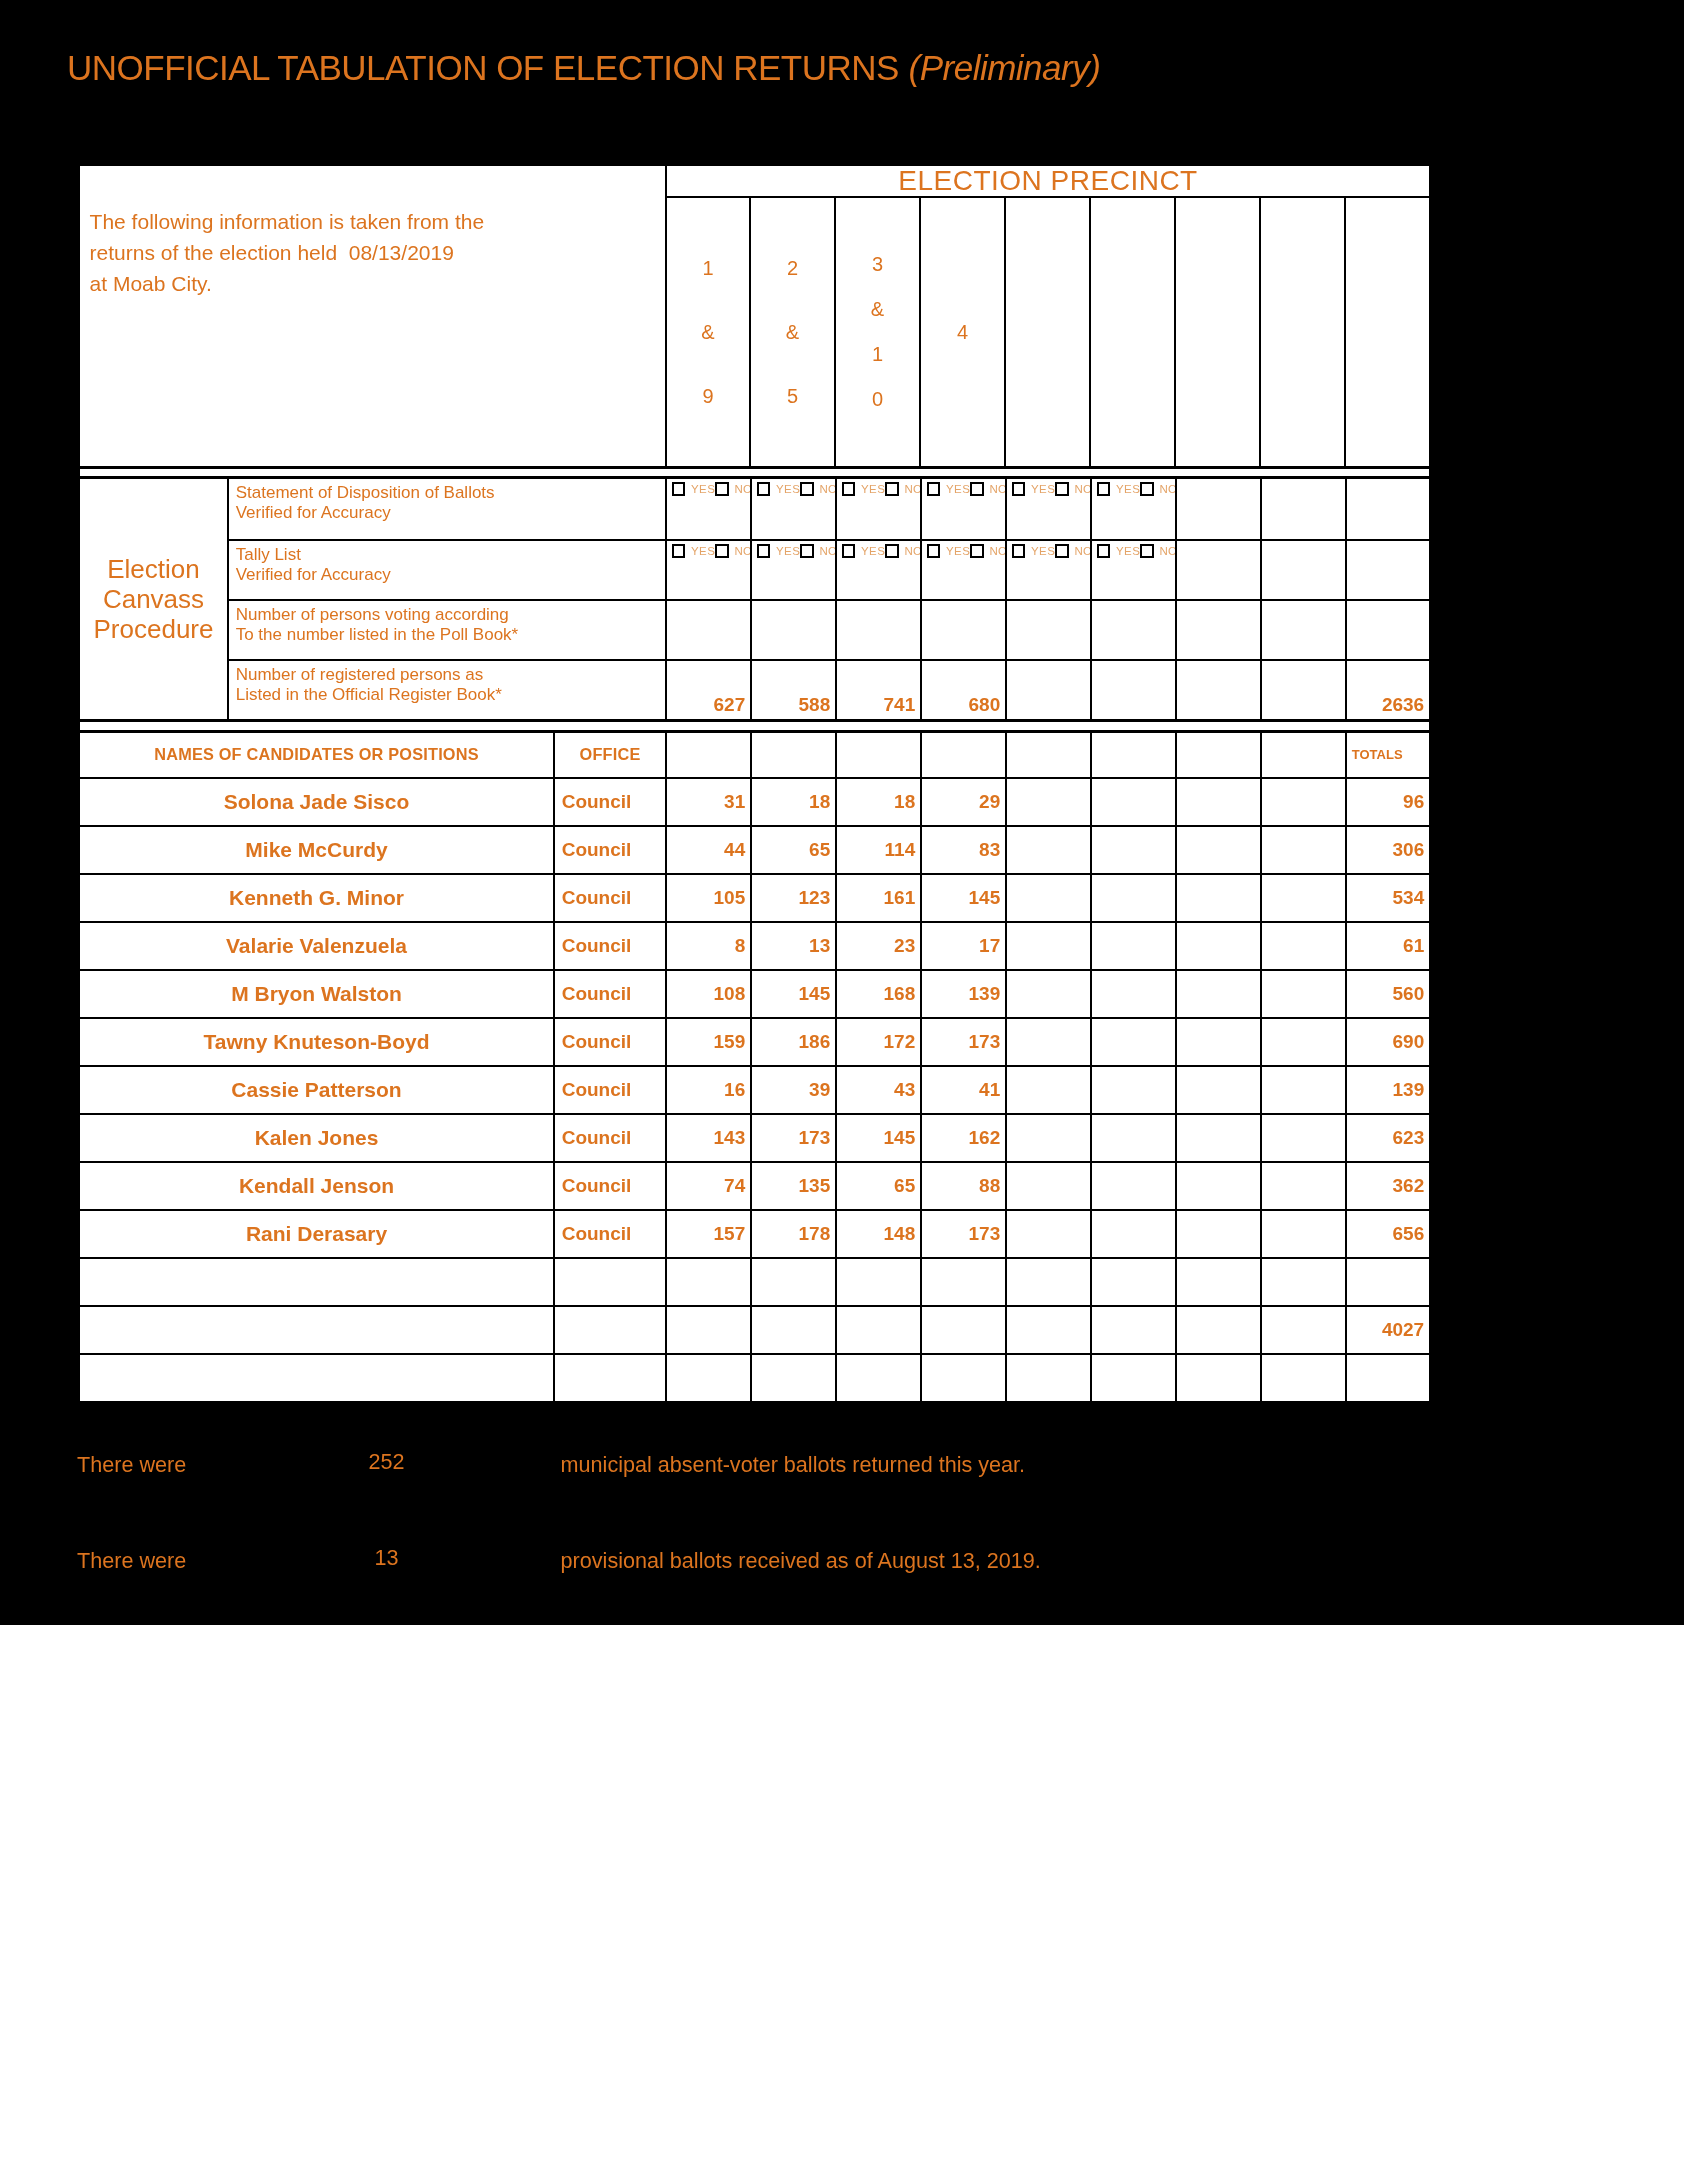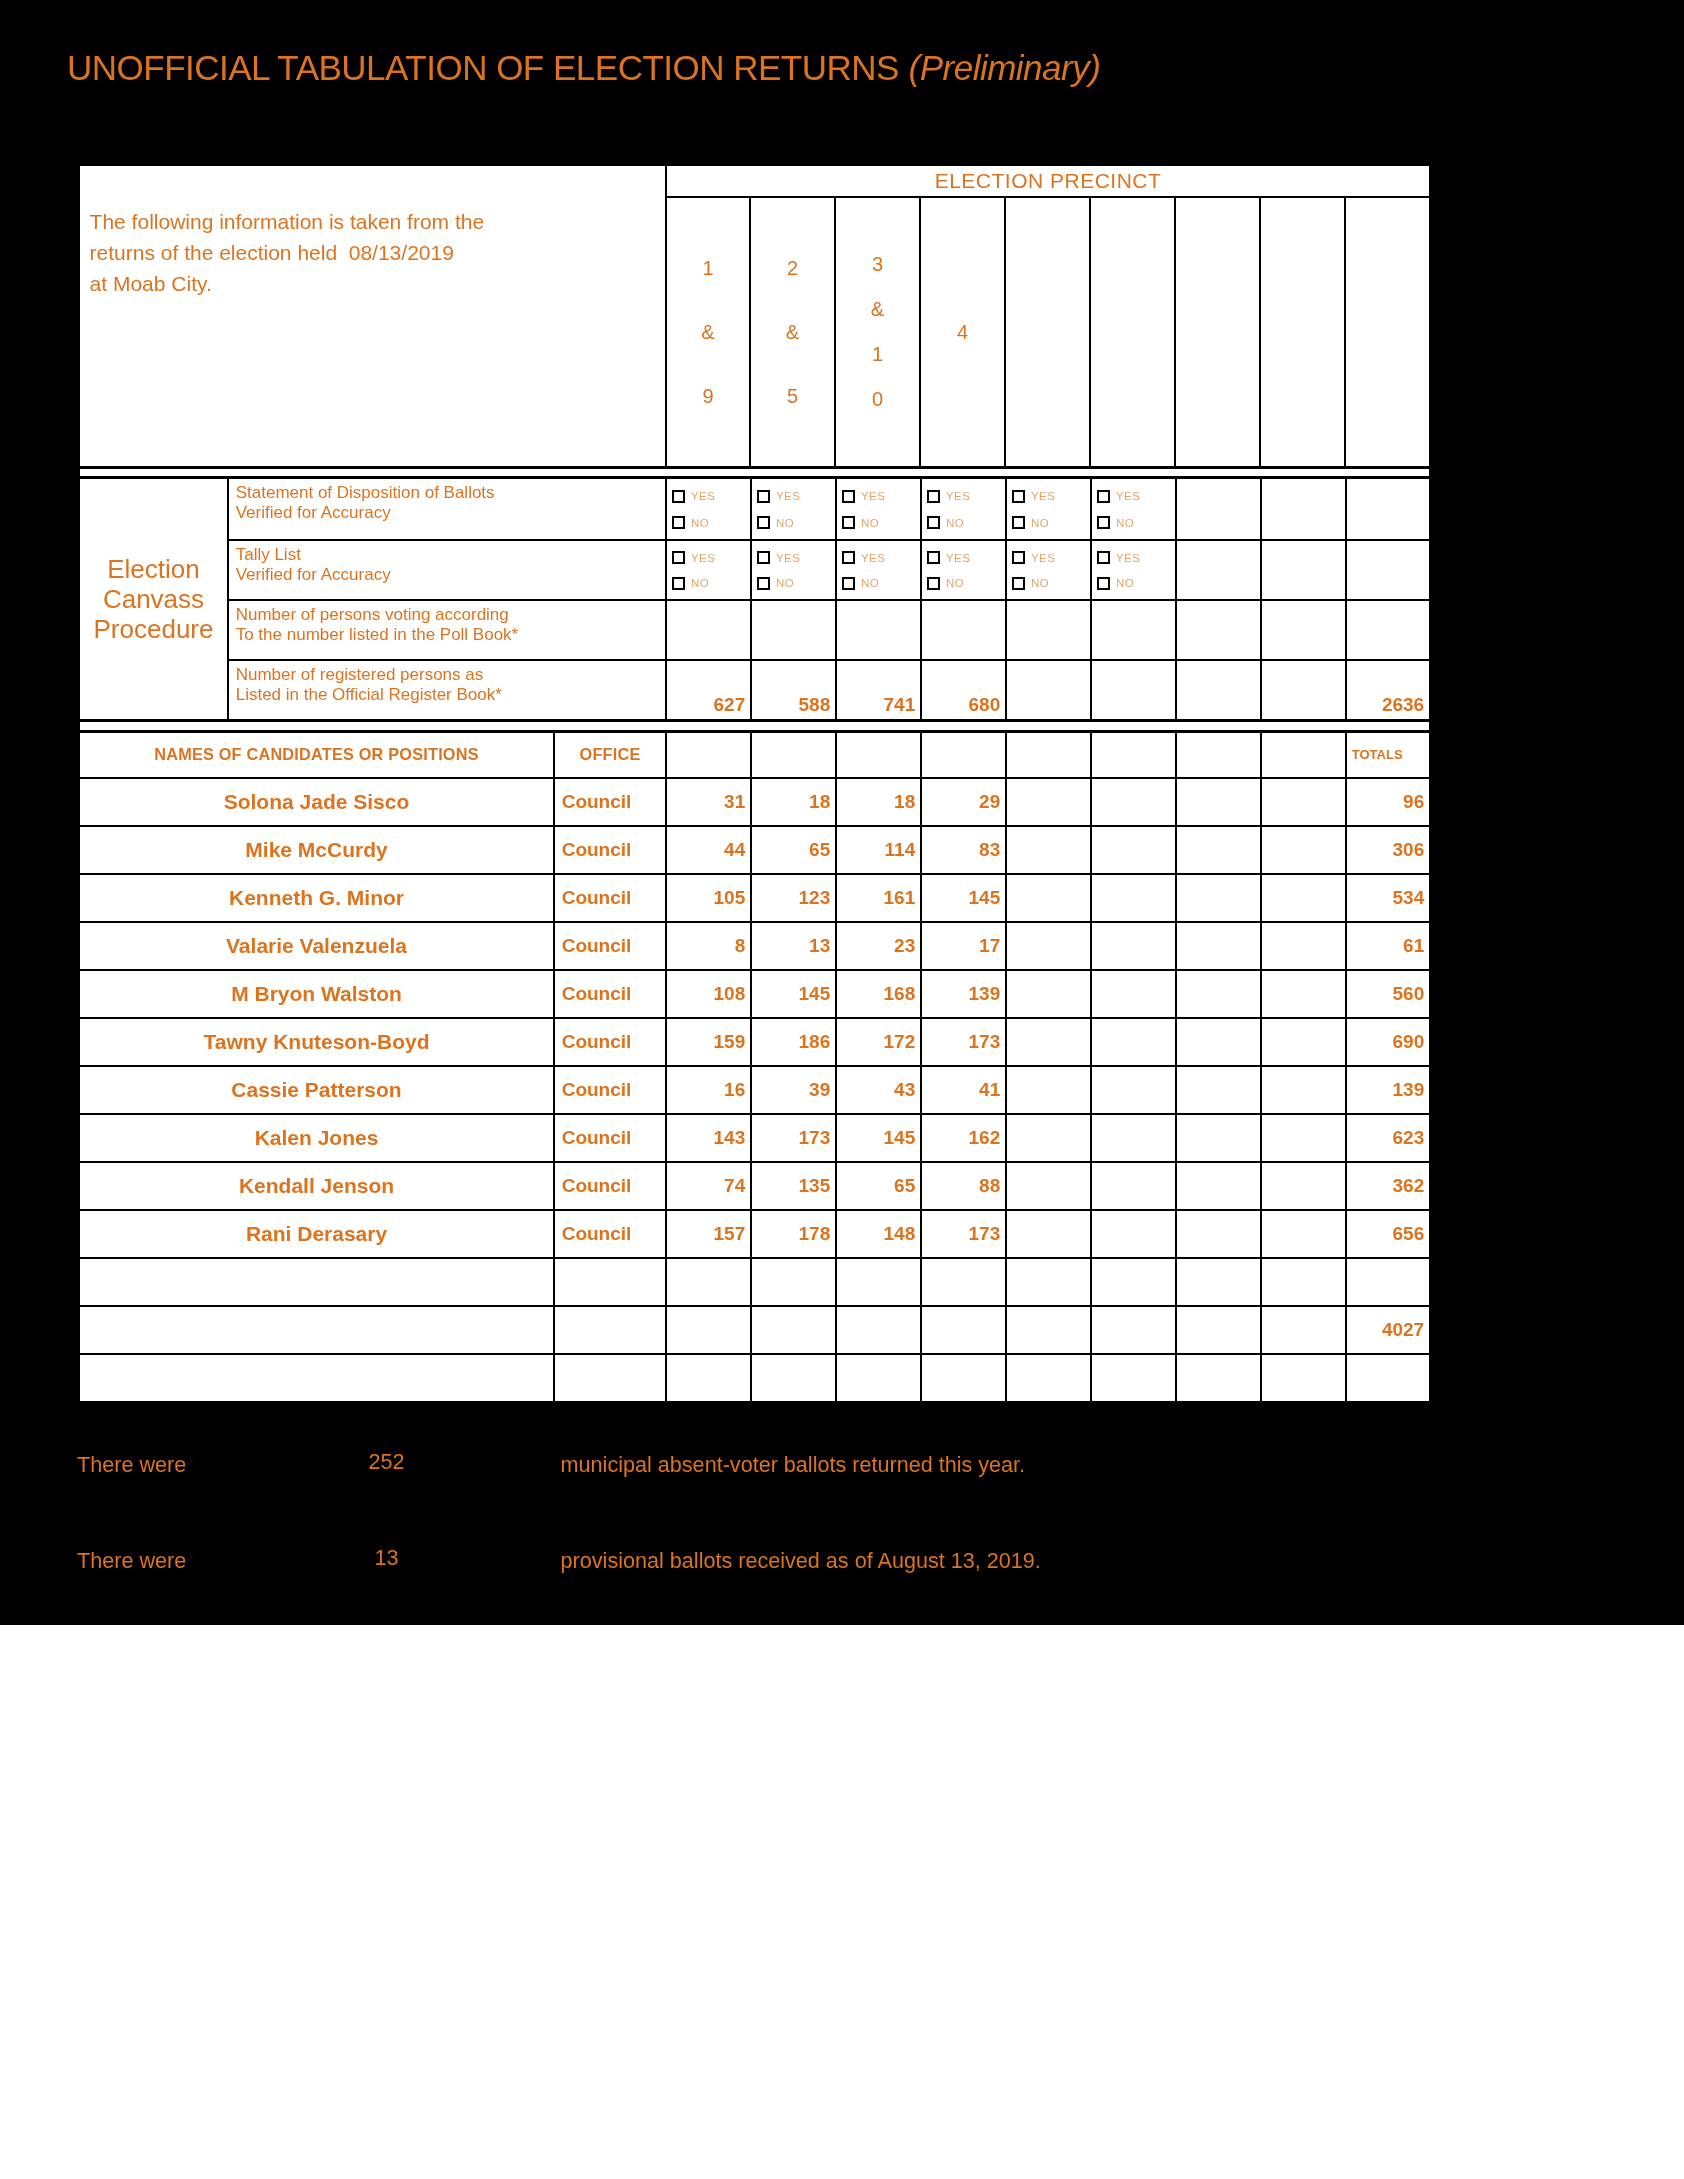--- a/index.html
+++ b/index.html
@@ -25,39 +25,39 @@
   .c-name{width:473px;}
   .c-off{width:112px;border-left:2.9px solid var(--bd);}
   .pc{width:85px;border-left:2.9px solid var(--bd);}
   .c-tot{flex:1 1 auto;border-left:2.9px solid var(--bd);}
   
   .sec-top{display:flex;height:300px;}
   .intro{width:585px;padding:40px 15.4px 0 9.6px;font-size:21px;line-height:31px;
     white-space:pre-wrap;color:var(--acc);}
   .precinct-wrap{flex:1 1 auto;display:flex;flex-direction:column;border-left:2.9px solid var(--bd);}
   .p-head{height:32px;border-bottom:2.9px solid var(--bd);display:flex;align-items:center;
-    justify-content:center;font-size:21px;letter-spacing:0.5px;color:var(--acc);}
+    justify-content:center;font-size:28px;letter-spacing:0.5px;color:var(--acc);}
   .p-cols{flex:1 1 auto;display:flex;}
   .p-cols .pc:first-child{width:82px;border-left:none;}
   .plab{display:flex;align-items:center;justify-content:center;text-align:center;
     white-space:pre-line;font-size:20px;color:var(--acc);}
   .pl3{line-height:64px;}
   .pl4{line-height:45px;}
   
   .sep{height:13.4px;background:#fff;border-top:3.8px solid var(--bd);border-bottom:3.8px solid var(--bd);}
   
   .sec-canvass{display:flex;}
   .c-cvlabel{width:149px;border-right:2.9px solid var(--bd);display:flex;align-items:center;
     justify-content:center;text-align:center;white-space:pre-line;font-size:26px;line-height:30px;}
   .cv-rows{flex:1 1 auto;}
   .cv-row{height:60px;}
   .cv-row + .cv-row{border-top:2.9px solid var(--bd);}
   .c-cvdesc{width:436px;display:flex;flex-direction:column;justify-content:space-between;
     padding:3.8px 1.9px 5.8px 6.7px;font-size:17px;line-height:20px;white-space:pre-line;}
-  .cb-cell{display:flex;flex-direction:column;justify-content:space-evenly;padding-left:4.8px;}
+  .cb-cell{display:flex;justify-content:space-evenly;padding-left:4.8px;}
   .cbline{display:flex;align-items:center;height:19px;}
   .box{width:13.4px;height:13.4px;border:2.9px solid var(--bd);background:#fff;flex:0 0 auto;}
   .cbl{margin-left:5.8px;font-size:11.5px;letter-spacing:0.4px;color:var(--accL);}
   .numcell{display:flex;align-items:flex-end;justify-content:flex-end;
     padding:0 4.8px 3.8px 0;font-size:19px;font-weight:700;}
   
   .hdr-row{height:44px;}
   .h-names,.h-off{display:flex;align-items:center;justify-content:center;
     font-size:16.3px;font-weight:700;letter-spacing:0.2px;}
   .h-tot{display:flex;align-items:center;padding-left:4.8px;font-size:13px;font-weight:700;}

